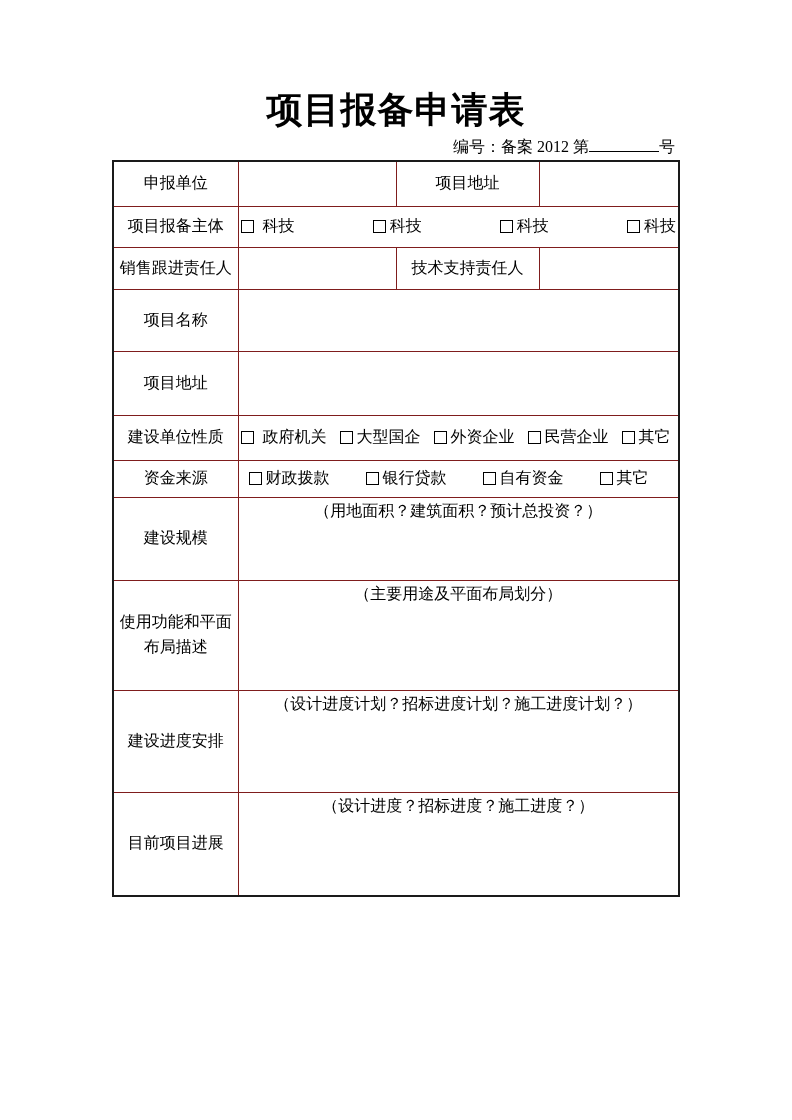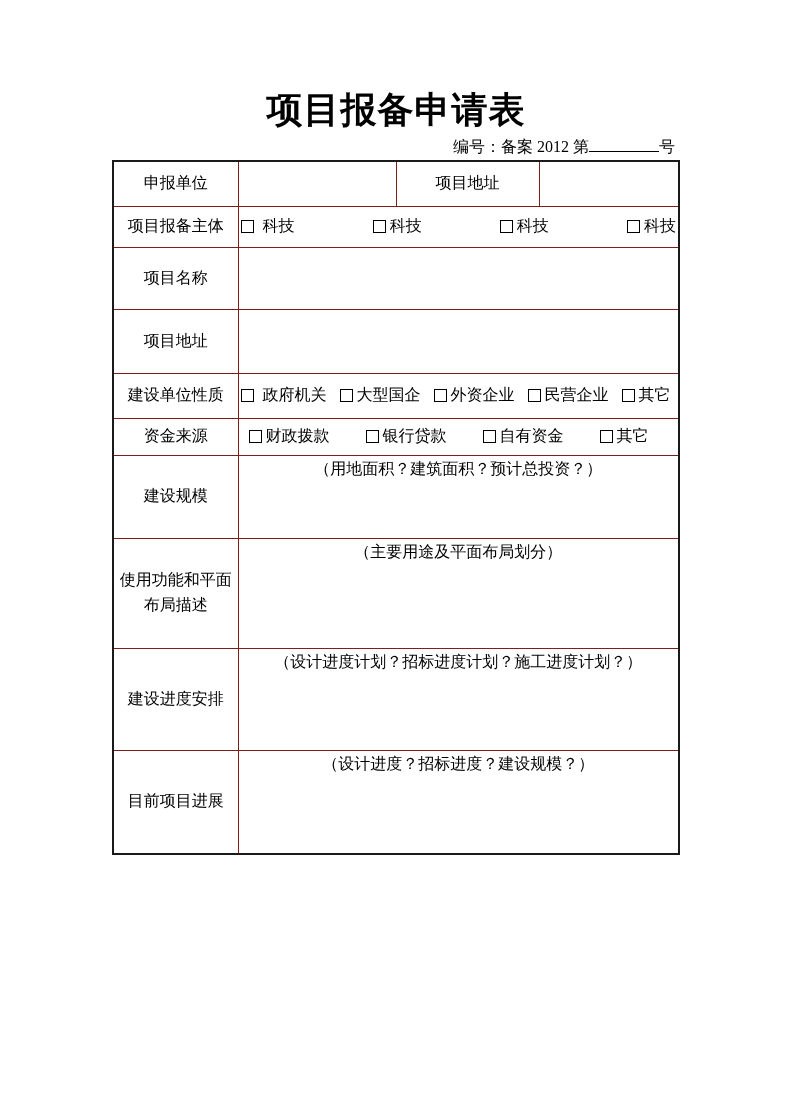--- a/index.html
+++ b/index.html
@@ -148,20 +148,26 @@
                 <span>科技</span>
               </span>
           <span class="opt">
                 <span class="cb"></span>
                 <span>科技</span>
               </span>
         </div>
       </td>
     </tr>
 
+    <tr class="r3">
+      <td class="lbl">销售跟进责任人</td>
+      <td class="val"></td>
+      <td class="lbl">技术支持责任人</td>
+      <td class="val"></td>
+    </tr>
 
 
     <tr class="r5">
       <td class="lbl">项目名称</td>
       <td class="val" colspan="3"></td>
     </tr>
 
     <tr class="r6">
       <td class="lbl">项目地址</td>
       <td class="val" colspan="3"></td>
@@ -237,19 +243,19 @@
     <tr class="r12">
       <td class="lbl">建设进度安排</td>
       <td class="hint-cell" colspan="3">
         <span>（设计进度计划？招标进度计划？施工进度计划？）</span>
       </td>
     </tr>
 
     <tr class="r13">
       <td class="lbl">目前项目进展</td>
       <td class="hint-cell" colspan="3">
-        <span>（设计进度？招标进度？建设规模？）</span>
+        <span>（设计进度？招标进度？施工进度？）</span>
       </td>
     </tr>
 
   </tbody>
     </table>
 </div>
 
 </body></html>

